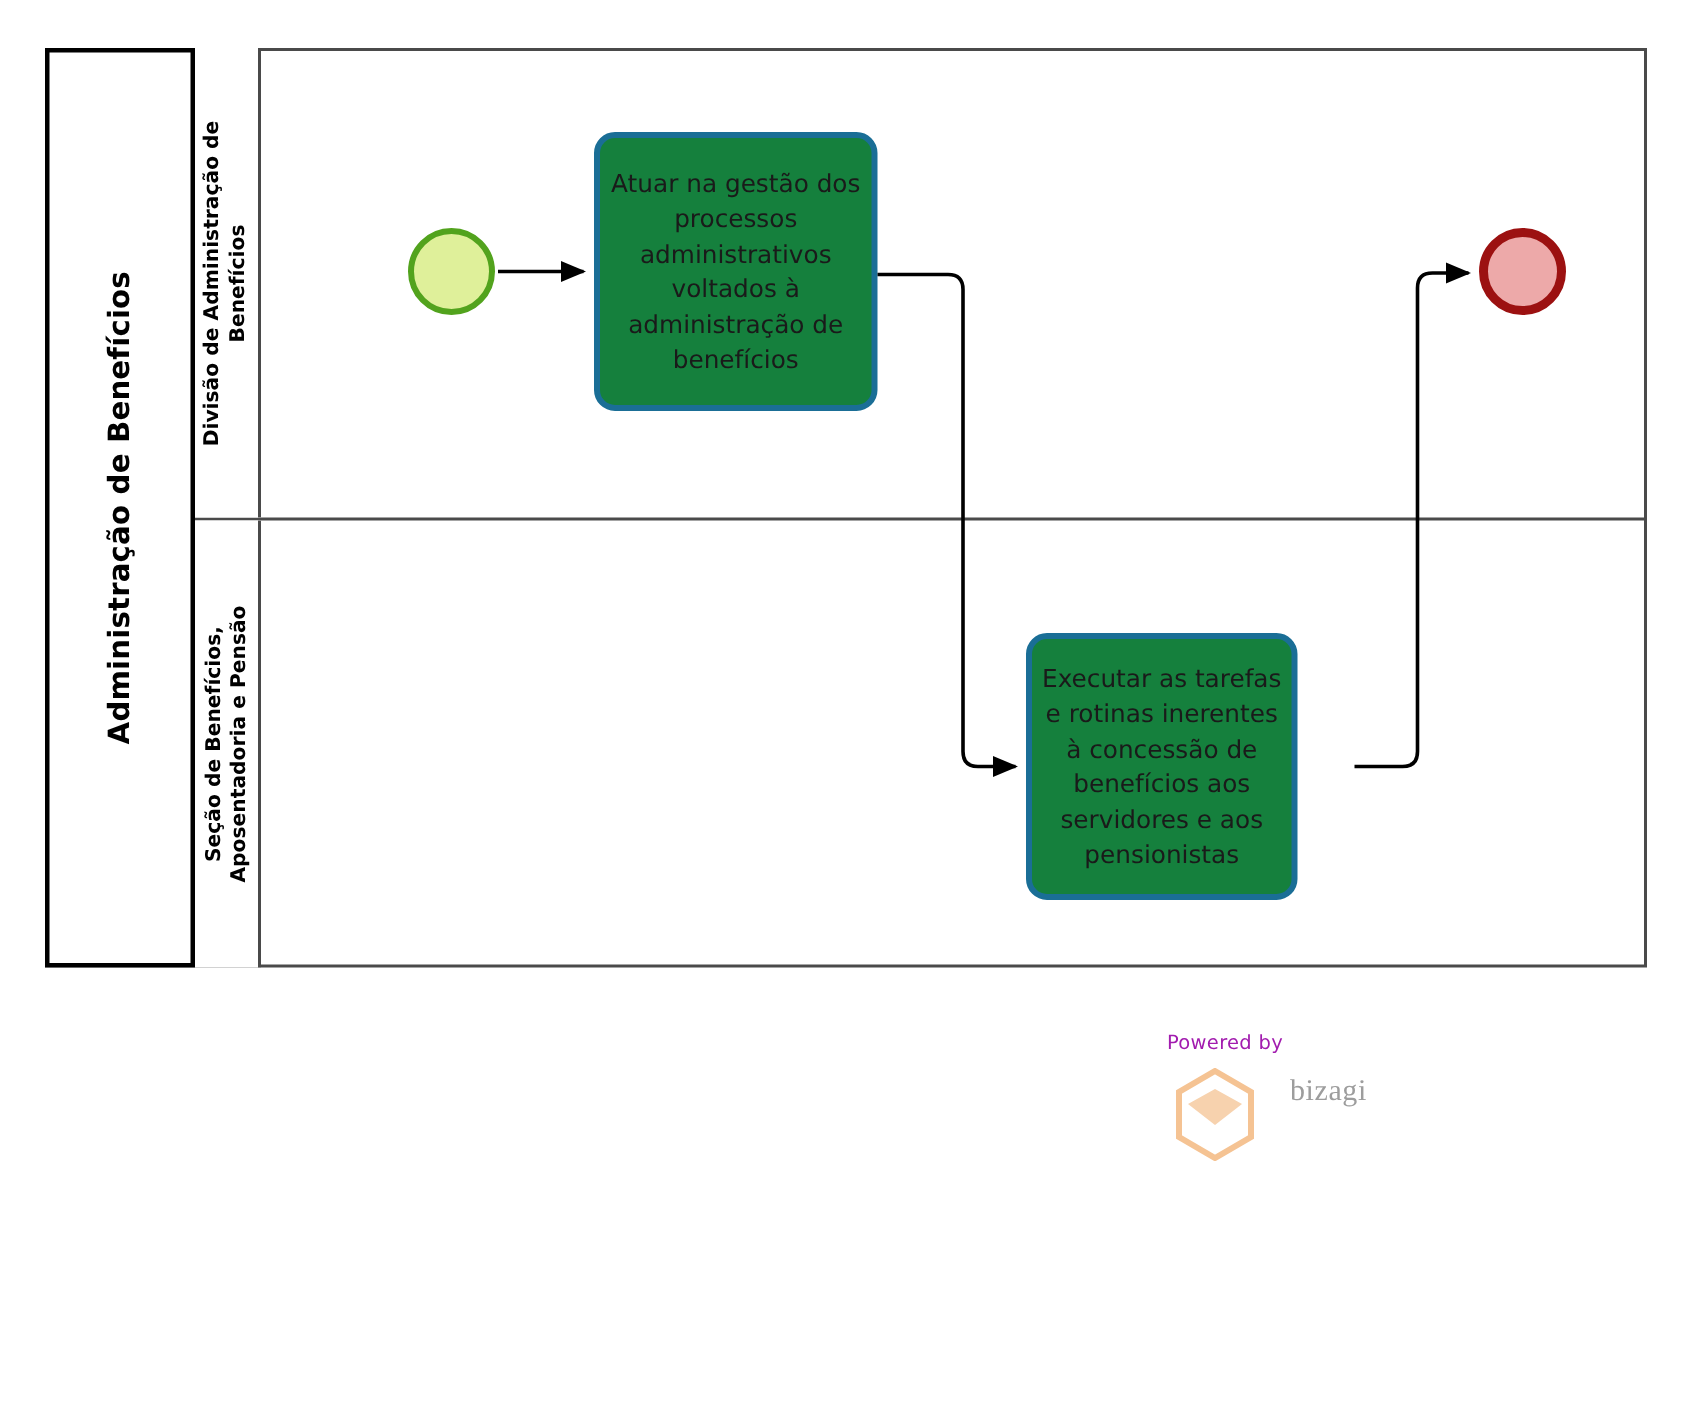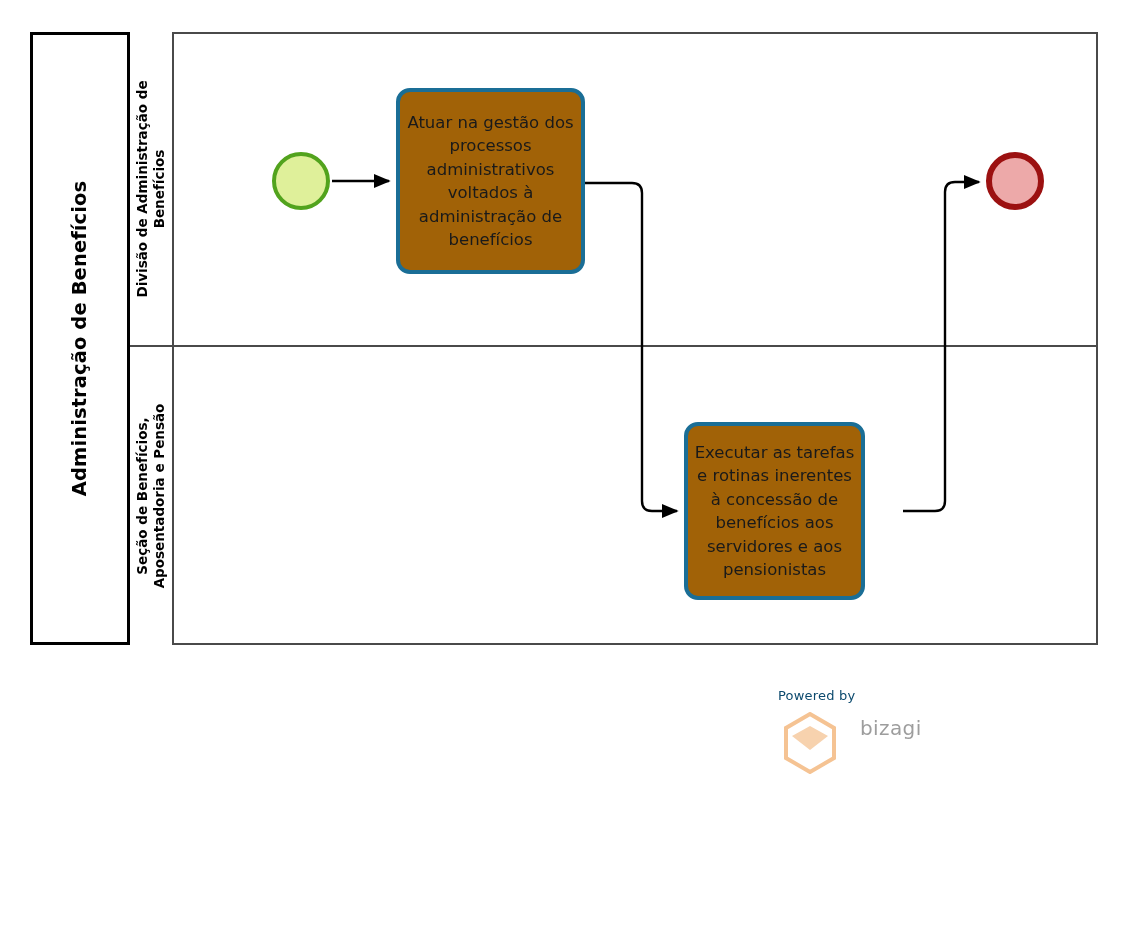--- a/index.html
+++ b/index.html
@@ -123,21 +123,21 @@
     width: 58px;
     height: 58px;
     background: #eda9a9;
     border: 6px solid #9c1111;
   }
 
   
   .task {
     position: absolute;
     box-sizing: border-box;
-    background: #a16207;
+    background: #15803d;
     border: 4px solid #1a6e96;
     border-radius: 14px;
     display: flex;
     align-items: center;
     justify-content: center;
     z-index: 4;
   }
   .task-label {
     text-align: center;
     font-size: 16.5px;
@@ -175,37 +175,38 @@
     top: 688px;
     width: 260px;
     height: 100px;
     z-index: 1;
   }
   .wm-powered {
     position: absolute;
     left: 0;
     top: 0;
     font-size: 13px;
-    color: #0c4a6e;
+    color: #a21caf;
     letter-spacing: 0.2px;
   }
   .wm-logo {
     position: absolute;
     left: 4px;
     top: 24px;
     width: 56px;
     height: 62px;
   }
   .wm-bizagi {
     position: absolute;
     left: 82px;
     top: 28px;
     font-size: 20px;
     color: #9d9d9d;
     letter-spacing: 0.4px;
+    font-family: Liberation Serif, serif;
   }
   .wm-modeler {
     position: absolute;
     left: 80px;
     top: 44px;
     font-size: 46px;
     color: #f5c393;
     letter-spacing: -0.5px;
     line-height: 48px;
   }

